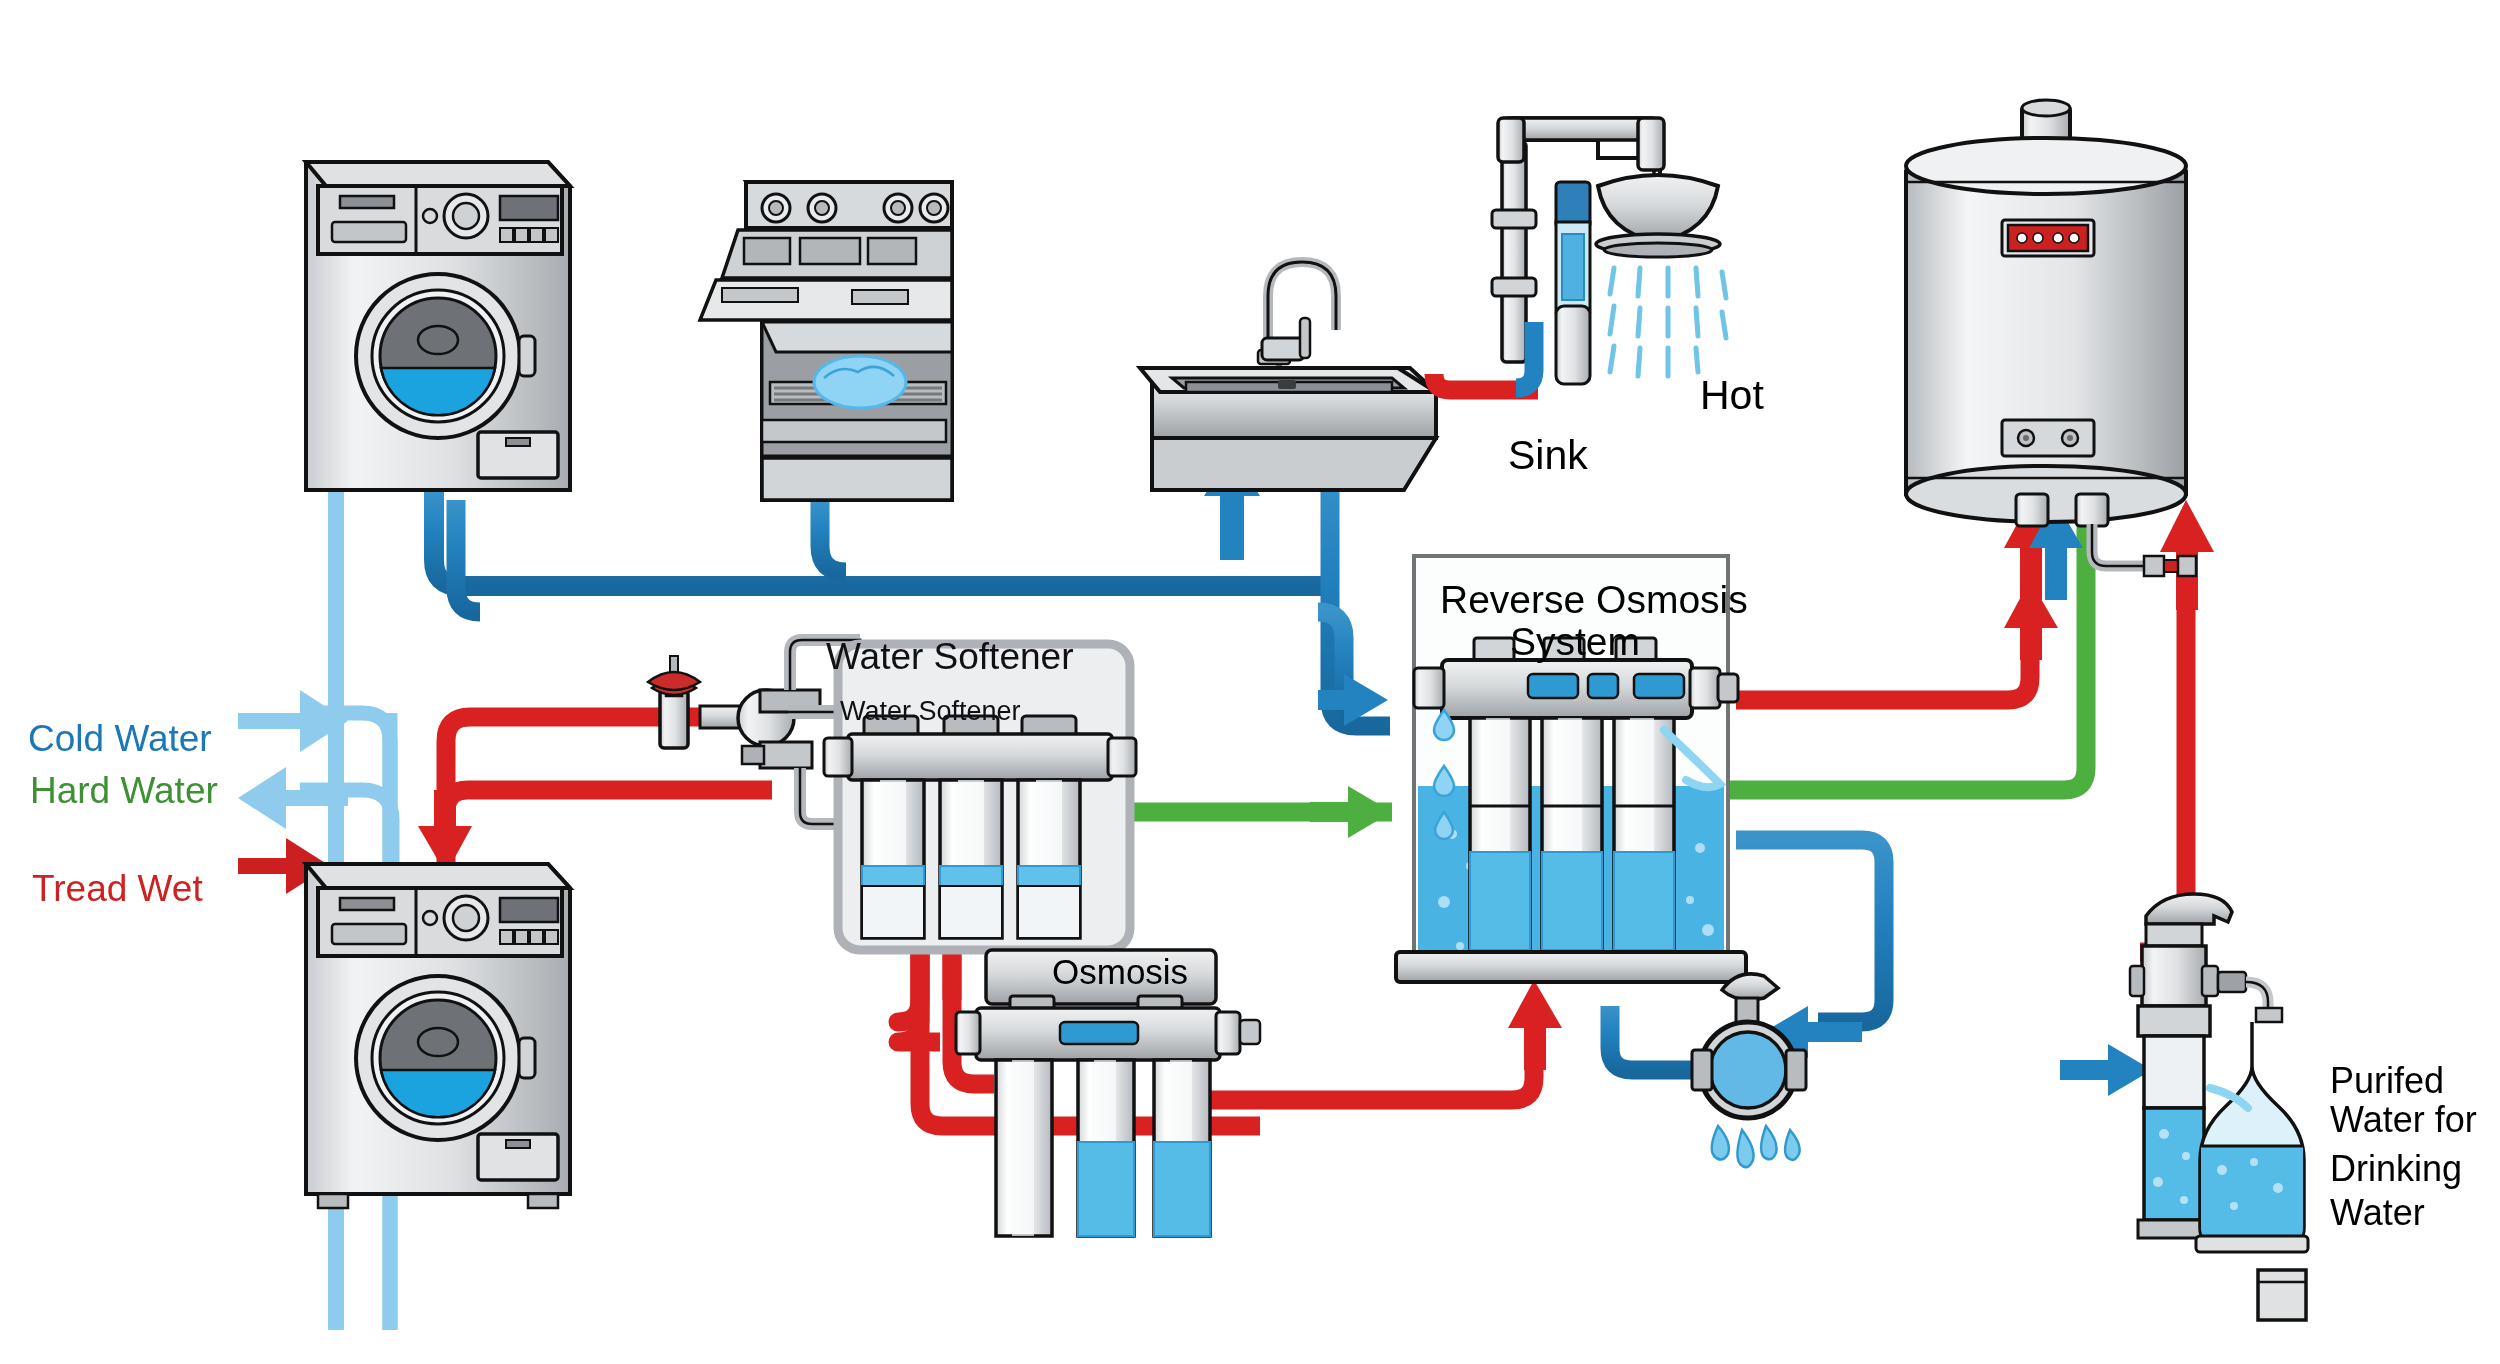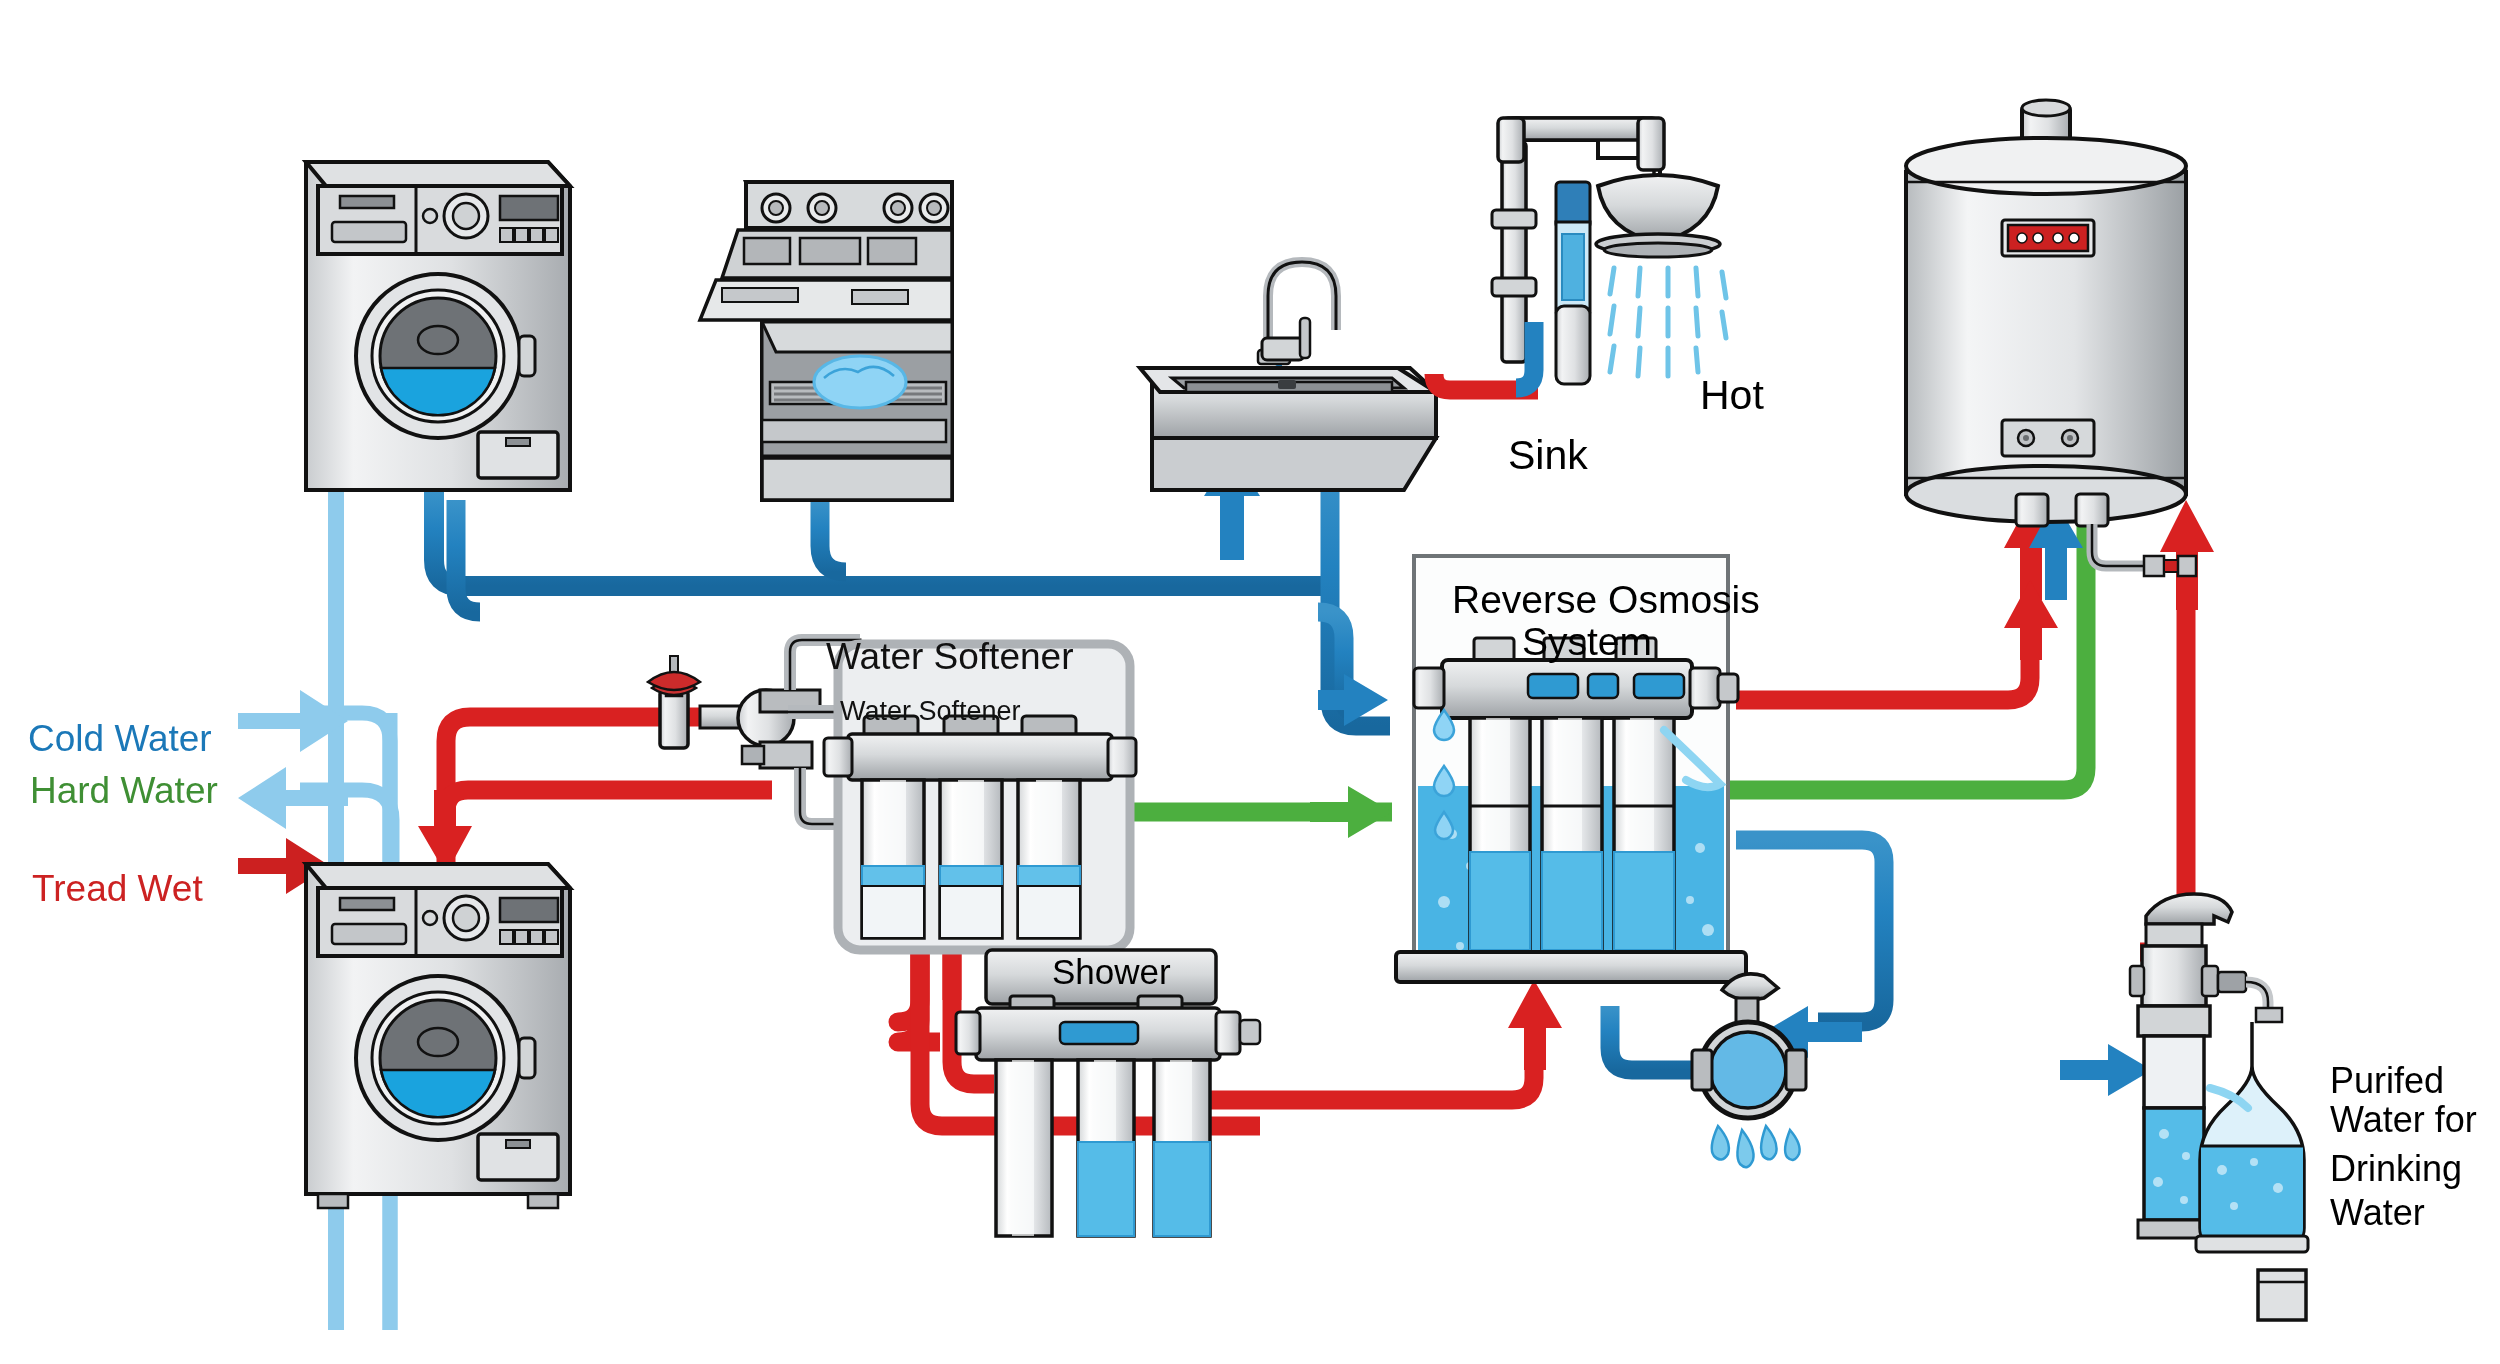--- a/index.html
+++ b/index.html
@@ -5,21 +5,21 @@
   html,body{margin:0;padding:0;background:#fff;}
   body{width:2500px;height:1364px;overflow:hidden;
        font-family:"Liberation Sans", sans-serif;}
   #stage{position:relative;width:2500px;height:1364px;background:#fff;}
   #stage > svg{position:absolute;left:0;top:0;}
   .lbl{position:absolute;font-family:"Liberation Sans",sans-serif;white-space:pre;}
   .legend-lbl{font-size:37px;font-weight:400;}
   .dev-lbl-big{font-size:41px;color:#000;}
   .soft-title{font-size:37px;color:#111;}
   .soft-bar-lbl{font-size:27px;color:#111;}
-  .ro-title{font-size:39px;color:#000;line-height:1.12;text-align:center;margin-left:12px;}
+  .ro-title{font-size:39px;color:#000;line-height:1.12;text-align:center;}
   .shower-lbl{font-size:35px;color:#000;}
   .purified-lbl{font-size:36px;color:#000;line-height:1.15;}
 </style>
 </head>
 <body>
 
 <div id="stage">
 
 <svg width="2500" height="1364" viewBox="0 0 2500 1364">
   <defs>
@@ -503,20 +503,20 @@
 
 <div class="lbl dev-lbl-big" style="left:1508px;top:432px;">Sink</div>
 <div class="lbl dev-lbl-big" style="left:1700px;top:372px;">Hot</div>
 
 <div class="lbl soft-title" style="left:826px;top:636px;">Water Softener</div>
 <div class="lbl soft-bar-lbl" style="left:840px;top:696px;">Water Softener</div>
 
 <div class="lbl ro-title" style="left:1440px;top:578px;">Reverse Osmosis</div>
 <div class="lbl ro-title" style="left:1510px;top:620px;">System</div>
 
-<div class="lbl shower-lbl" style="left:1052px;top:952px;">Shower</div>
+<div class="lbl shower-lbl" style="left:1052px;top:952px;">Osmosis</div>
 
 <div class="lbl purified-lbl" style="left:2330px;top:1060px;">Purifed</div>
 <div class="lbl purified-lbl" style="left:2330px;top:1099px;">Water for</div>
 <div class="lbl purified-lbl" style="left:2330px;top:1148px;">Drinking</div>
 <div class="lbl purified-lbl" style="left:2330px;top:1192px;">Water</div>
 
 </div>
 
 </body></html>

